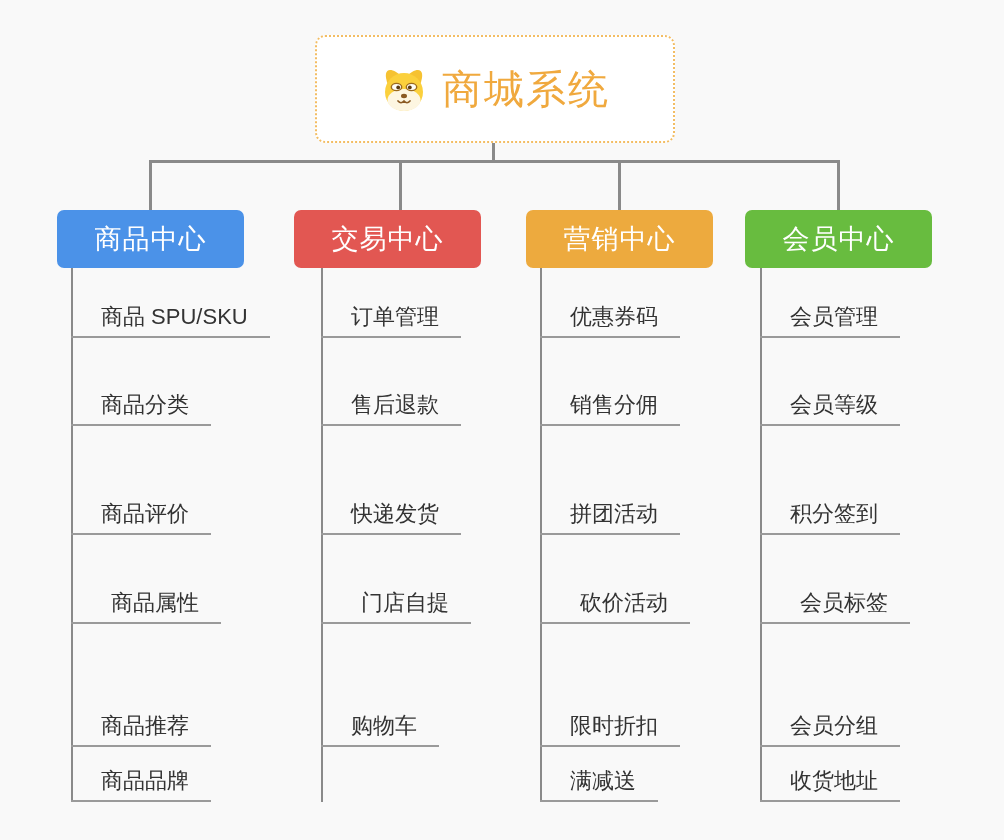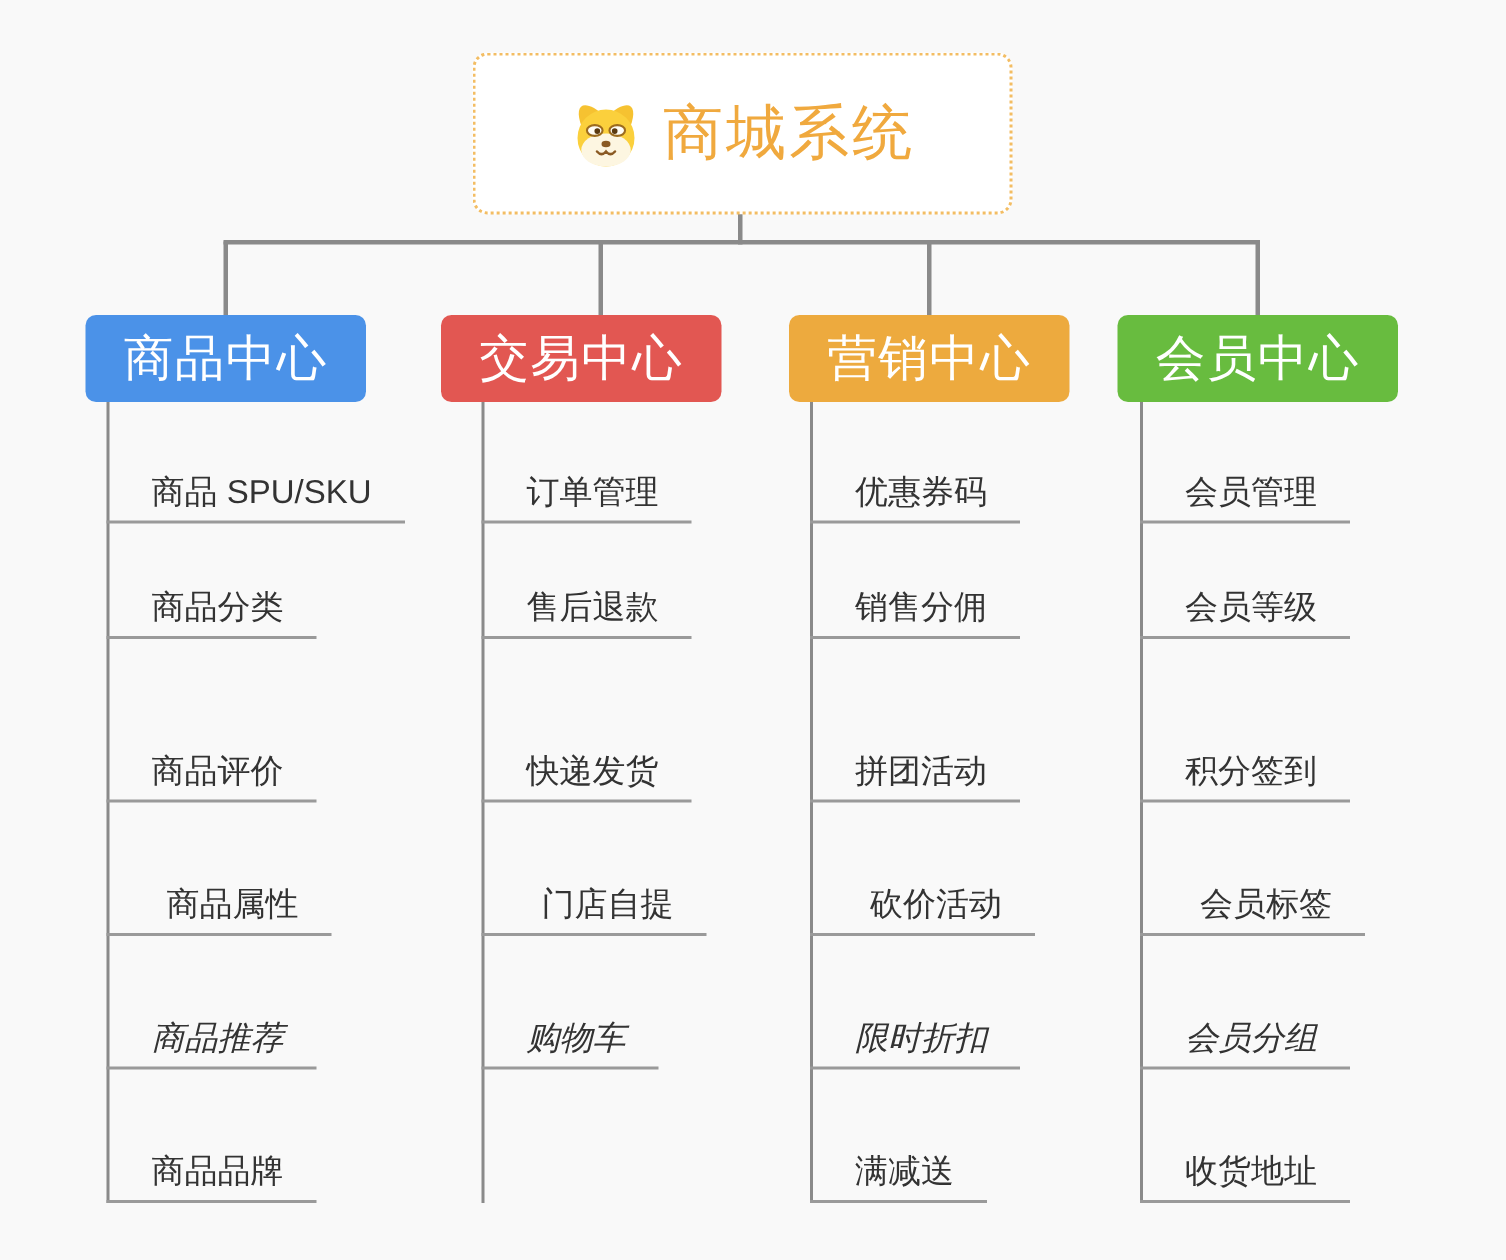--- a/index.html
+++ b/index.html
@@ -57,21 +57,21 @@
   
   .branch {
     position: absolute;
     top: 210px;
     width: 187px; height: 58px;
     border-radius: 7px;
     display: flex;
     align-items: center;
     justify-content: center;
     color: #ffffff;
-    font-size: 33px;
+    font-size: 27px;
     letter-spacing: 1px;
     cursor: pointer;
   }
   .b1 { left: 57px; }
   .b2 { left: 294px; }
   .b3 { left: 526px; }
   .b4 { left: 745px; }
 
   
   .leaf {
@@ -82,25 +82,25 @@
     color: #333333;
     line-height: 30px;
     padding: 0 22px 4px 30px;
     border-bottom: 2px solid #9a9a9a;
     cursor: pointer;
   }
   .c1 { left: 71px; }
   .c2 { left: 321px; }
   .c3 { left: 540px; }
   .c4 { left: 760px; }
-  .r1 { top: 313px; }
+  .r1 { top: 302px; }
   .r2 { top: 390px; text-align: center; }
   .r3 { top: 499px; }
   .r4 { top: 588px; padding-left: 40px; }
-  .r5 { top: 677px; font-style: italic; }
+  .r5 { top: 711px; }
   .r6 { top: 766px; }
 </style>
 </head>
 <body>
 
 <div class="canvas">
 
   <div class="line stem"></div>
   <div class="line hline"></div>
   <div class="line drop drop1"></div>

